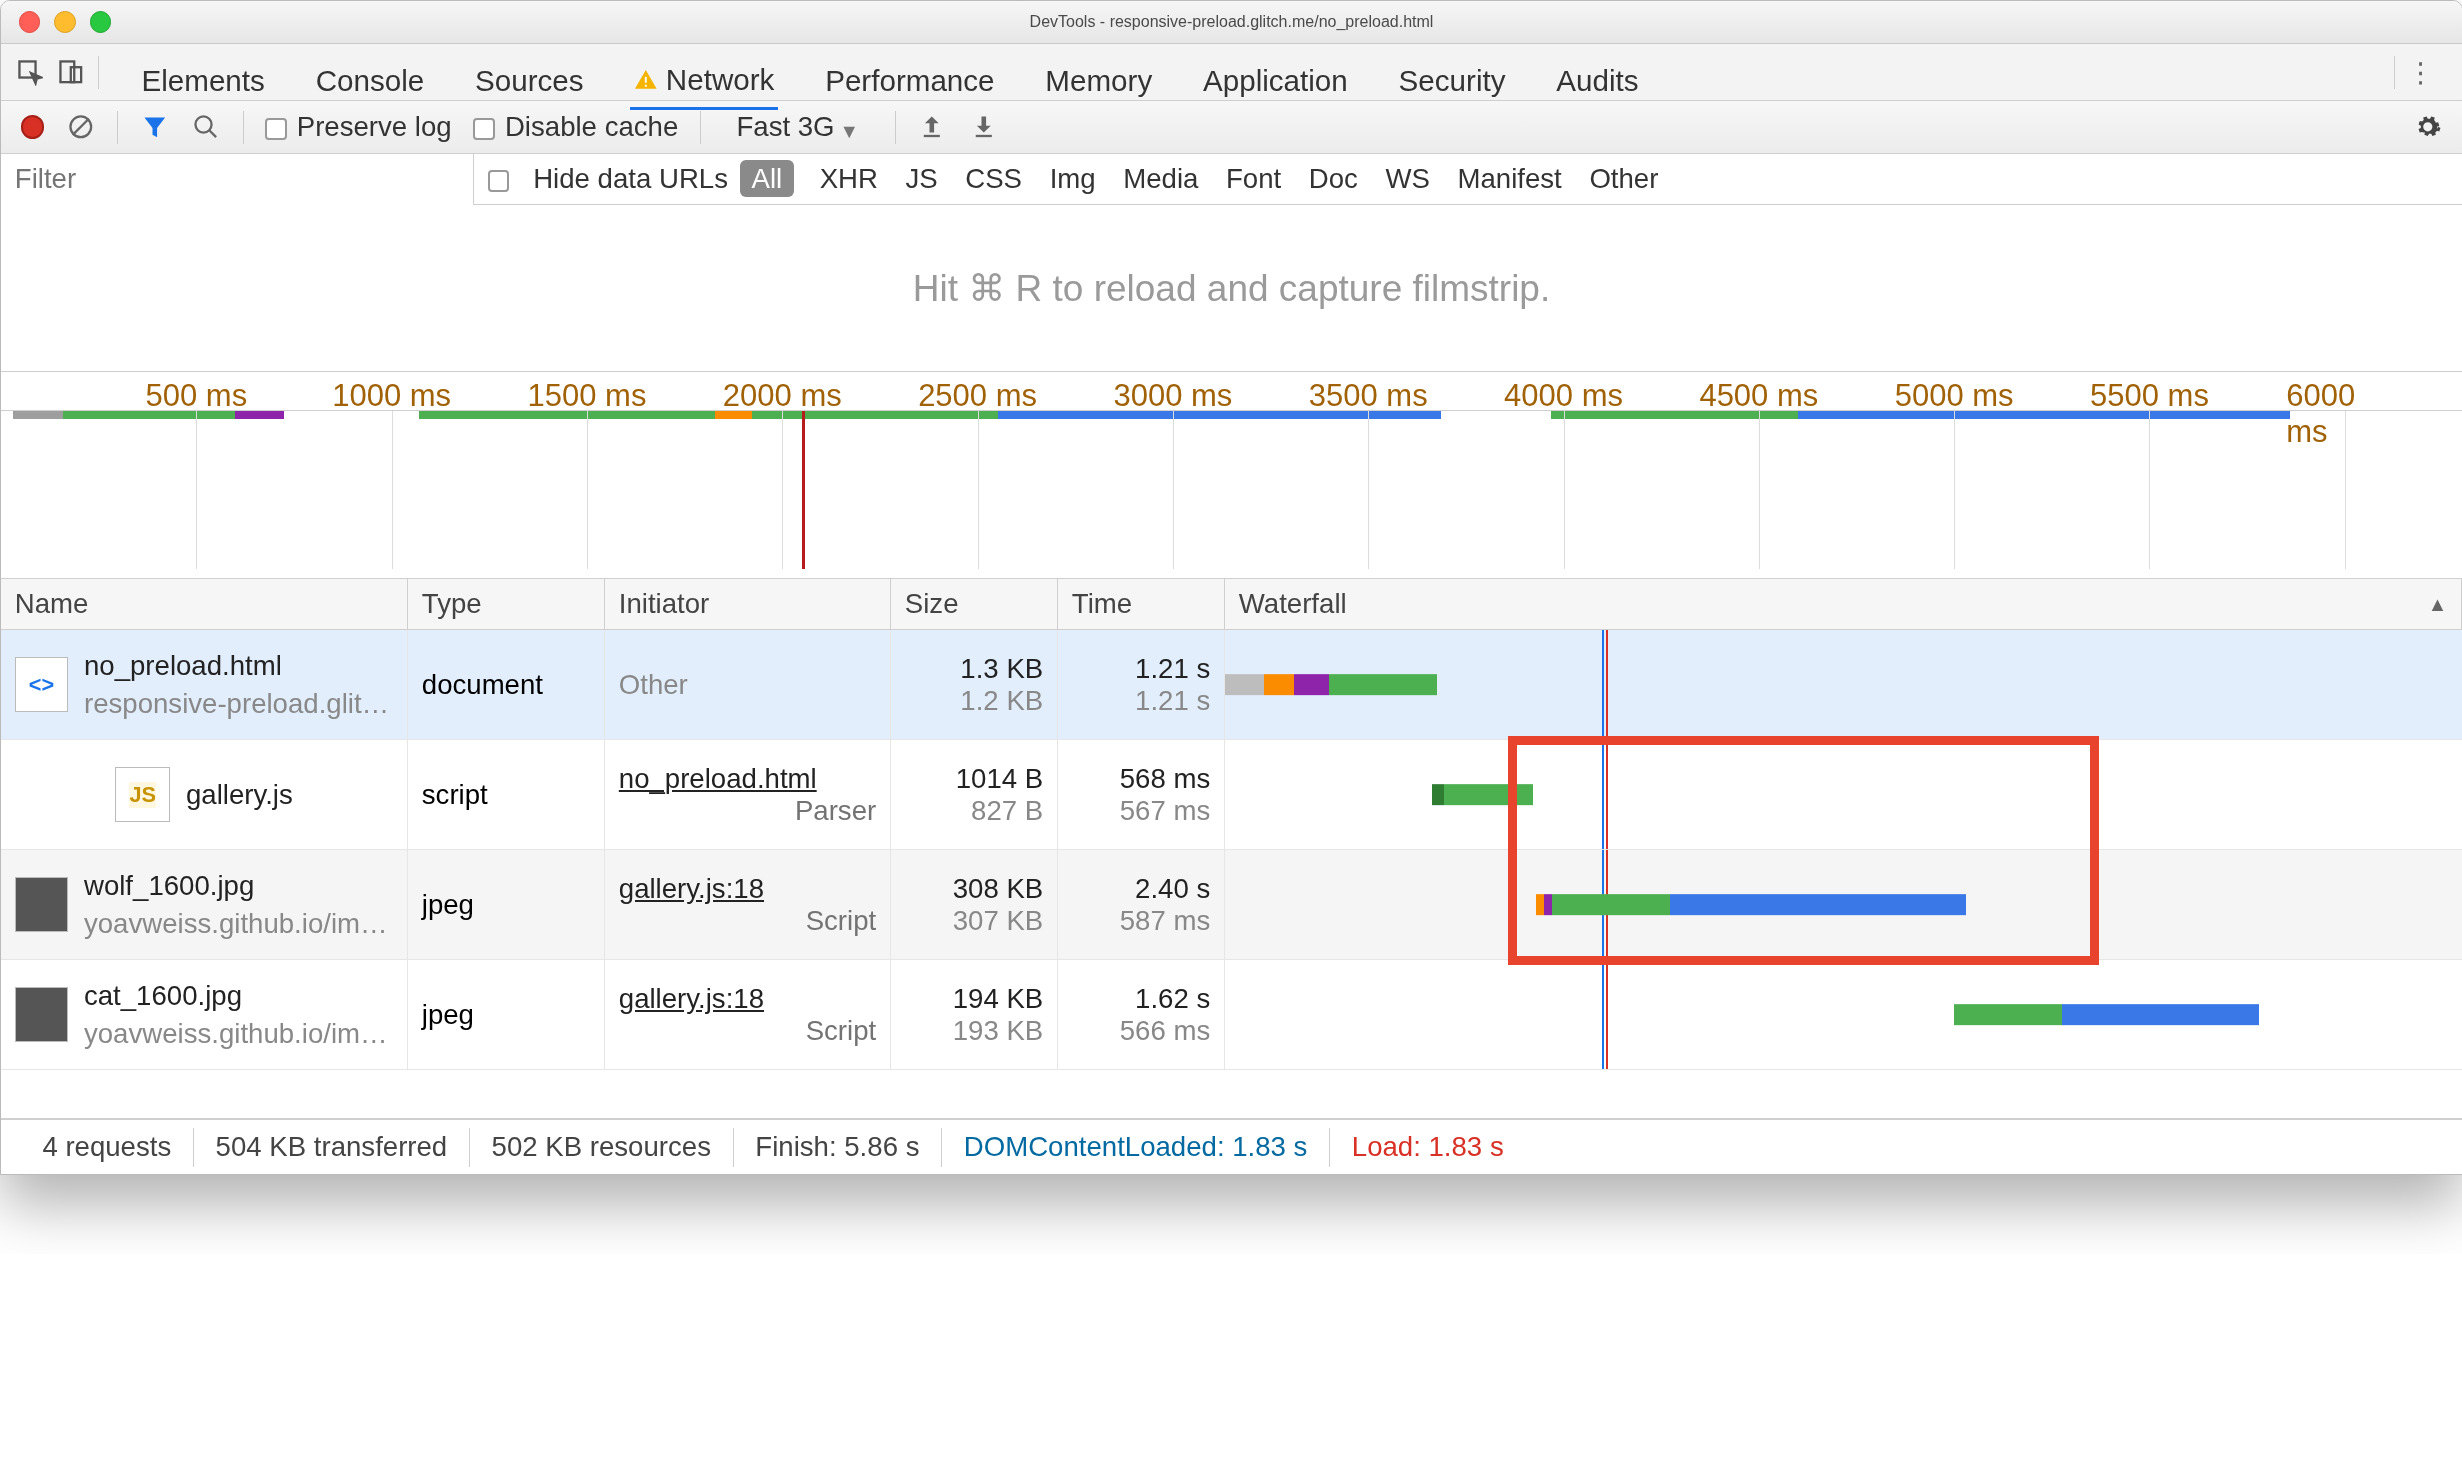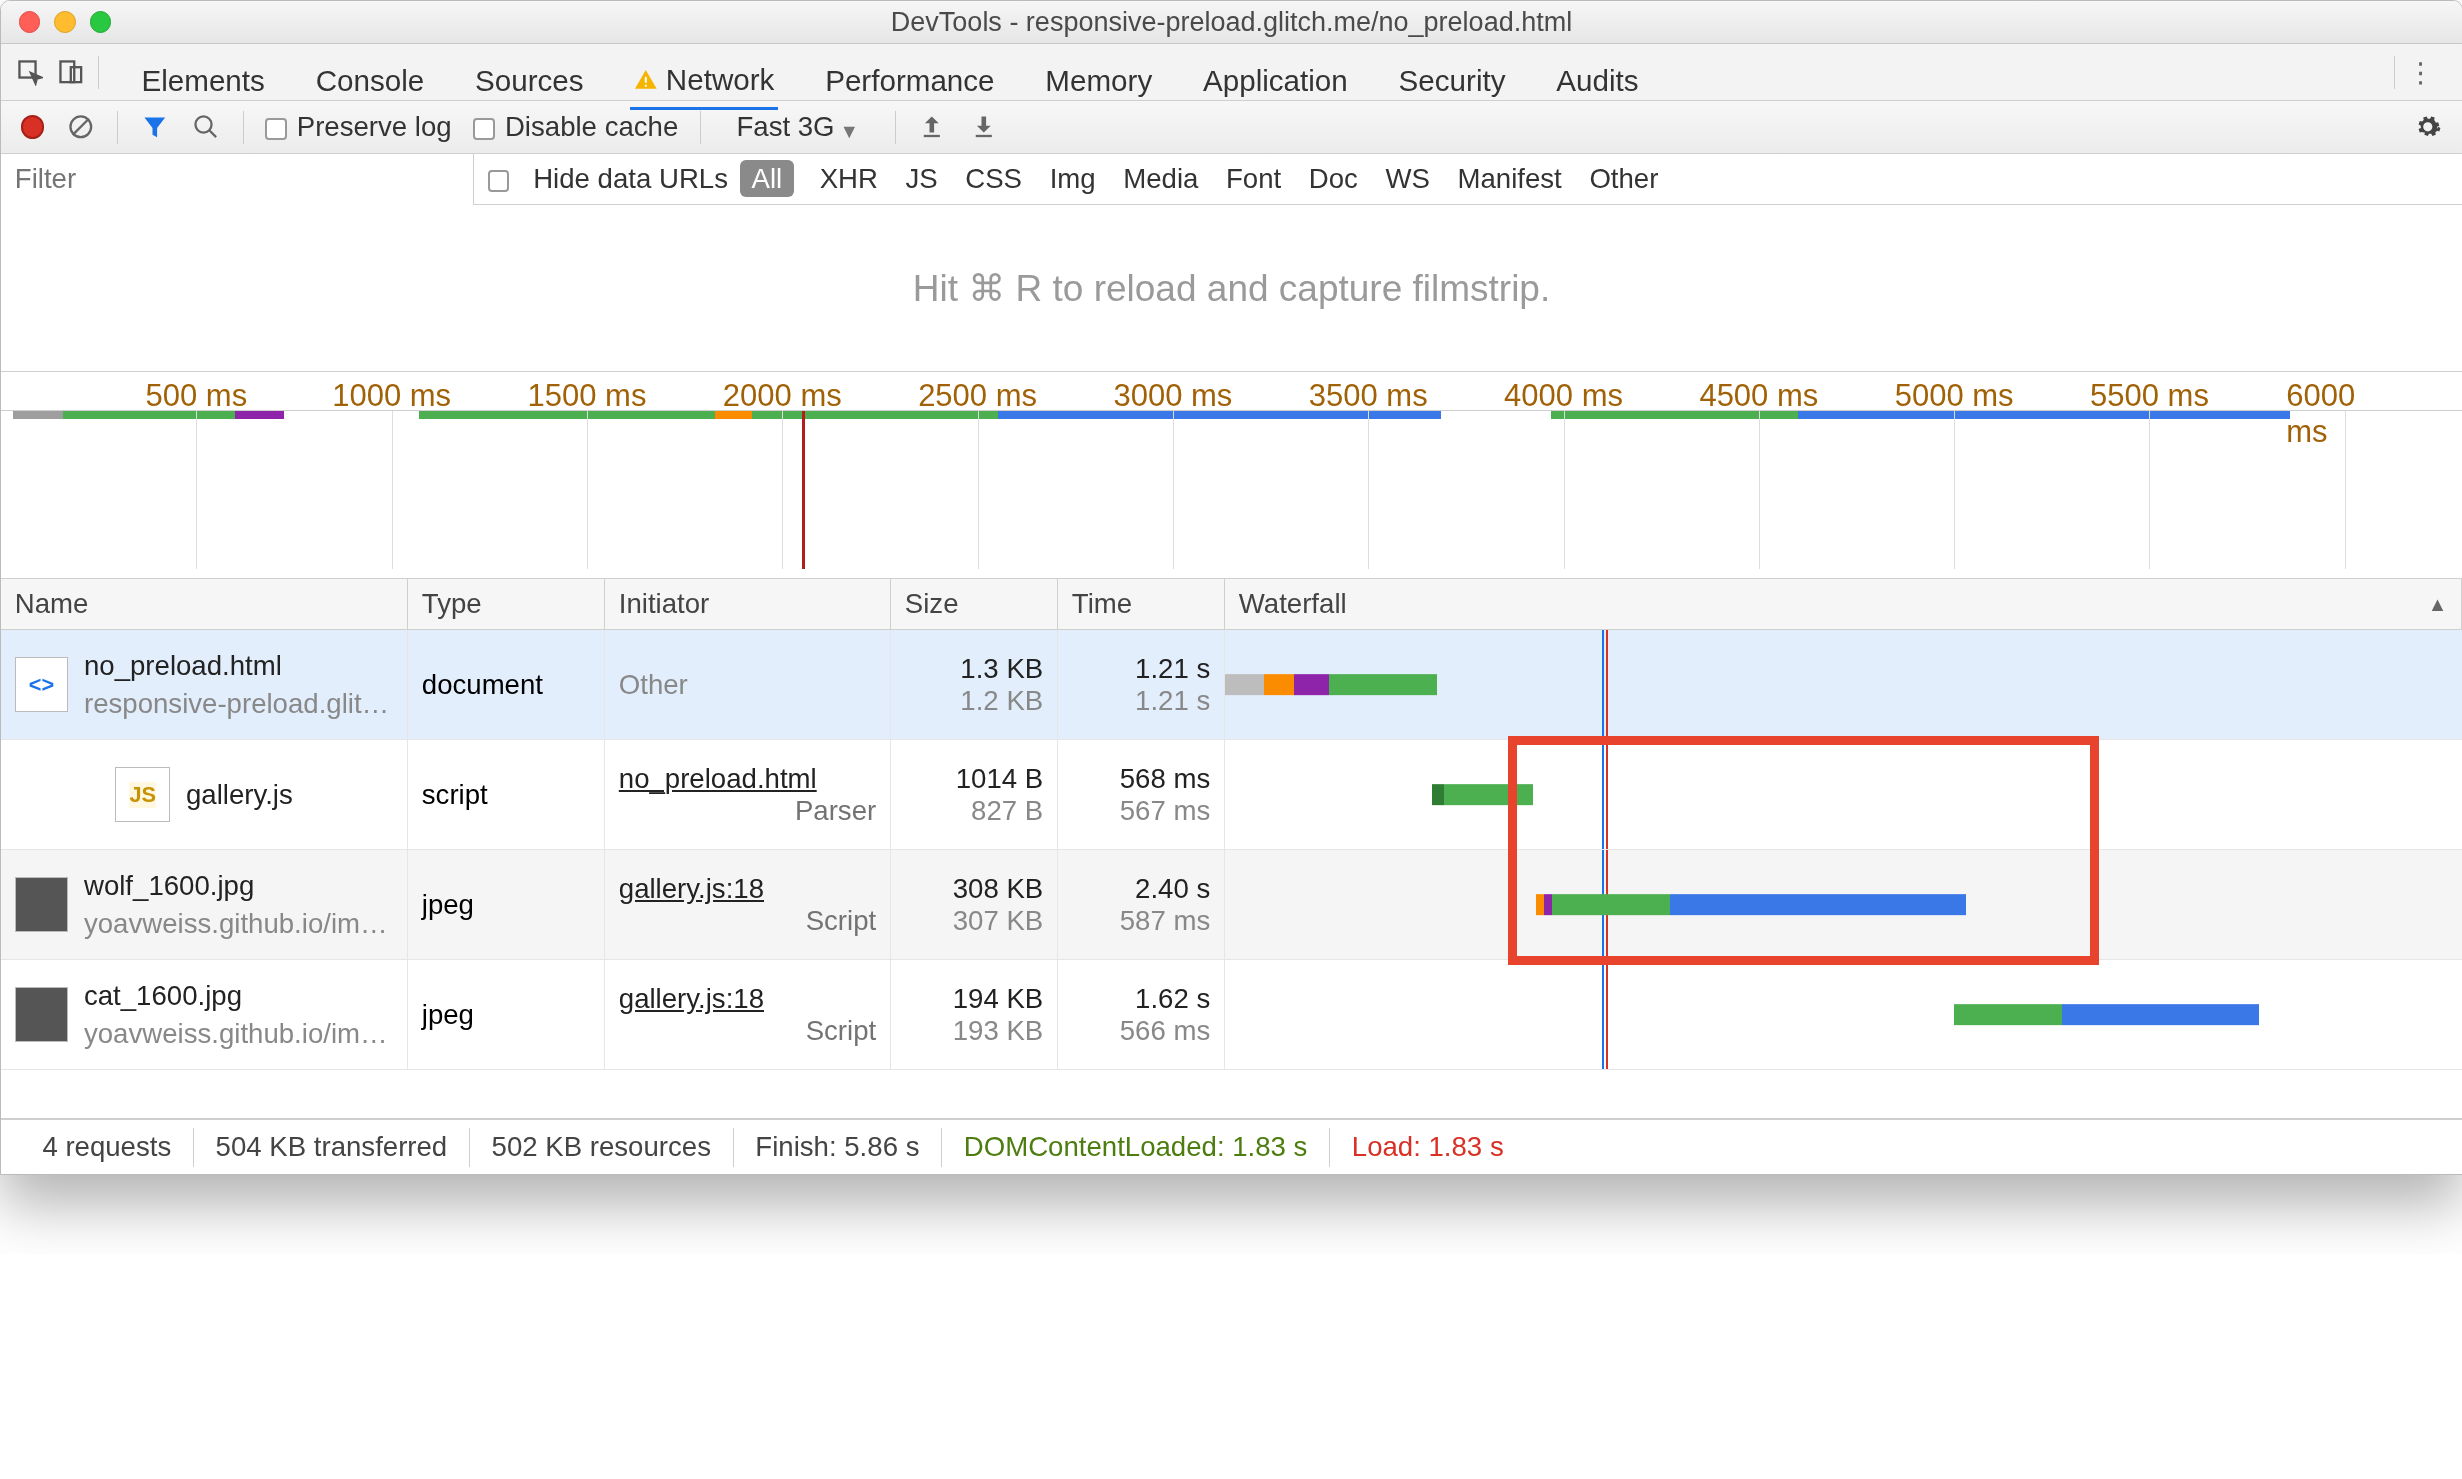--- a/index.html
+++ b/index.html
@@ -6,21 +6,21 @@
   body { font-family: -apple-system, BlinkMacSystemFont, "Helvetica Neue", Arial, sans-serif; background: #fff; width: 2463px; }
   .window { width: 2463px; border: 1px solid #bbb; border-radius: 9.9px 9.9px 0 0; overflow: hidden; box-shadow: 0 29.6px 59px rgba(0,0,0,0.3); margin-bottom: 79px; background:#fff; }
 
   
   .titlebar { height: 43px; background: linear-gradient(#f6f6f6,#e6e6e6); border-bottom:1px solid #c9c9c9; display:flex; align-items:center; position:relative; }
   .traffic { display:flex; gap:13.8px; margin-left:17.7px; }
   .tl { width:21.7px; height:21.7px; border-radius:50%; }
   .tl.red{background:#ff5f57;border:1px solid #e24640;}
   .tl.yellow{background:#febc2e;border:1px solid #dca024;}
   .tl.green{background:#28c840;border:1px solid #1fa531;}
-  .title { position:absolute; left:0; right:0; text-align:center; font-size:27px; color:#4a4a4a; }
+  .title { position:absolute; left:0; right:0; text-align:center; font-size:16px; color:#4a4a4a; }
 
   
   .tabs { height:57px; background:#f3f3f3; border-bottom:1px solid #cfcfcf; display:flex; align-items:center; padding:0 13.8px; font-size:29.6px; color:#444; }
   .tabs-left { display:flex; align-items:center; gap:11.8px; }
   .panel-tabs { display:flex; align-items:center; gap:43px; margin-left:39px; flex:1;margin-top:18px; }
   .tab { padding:11.8px 3.9px; cursor:default; color:#333; }
   .tab.active { color:#333; border-bottom:3.9px solid #1a73e8; height:57px; display:flex; align-items:center; font-weight:500;}
   .warn-icon { width:23.6px; height:23.6px; display:inline-block; margin-right:7.9px; vertical-align:middle; }
   .kebab { margin-left:auto; font-size:27.6px; color:#666; letter-spacing:2px; padding:0 11.8px;}
 
@@ -102,21 +102,21 @@
   .b-blue{background:#3b78e7;}
   .b-orange{background:#fb8c00;}
   .b-purple{background:#8e24aa;}
   .b-gray{background:#bdbdbd;}
   .b-dgreen{background:#2e7d32;}
 
   
   .footer { height:55px; border-top:1px solid #cfcfcf; display:flex; align-items:center; font-size:27.6px; color:#444; padding:0 19.7px; gap:0;}
   .fitem{padding:0 21.7px; border-right:1px solid #cfcfcf; height:39px; display:flex; align-items:center;}
   .fitem:last-child{border-right:none;}
-  .f-blue{color:#4d7c0f;}
+  .f-blue{color:#0369a1;}
   .f-red{color:#d93025;}
   
   .blank-area{height:49px; border-bottom:1px solid #cfcfcf;}
 </style>
 </head>
 <body>
 
 <div class="window">
 
   <div class="titlebar">

